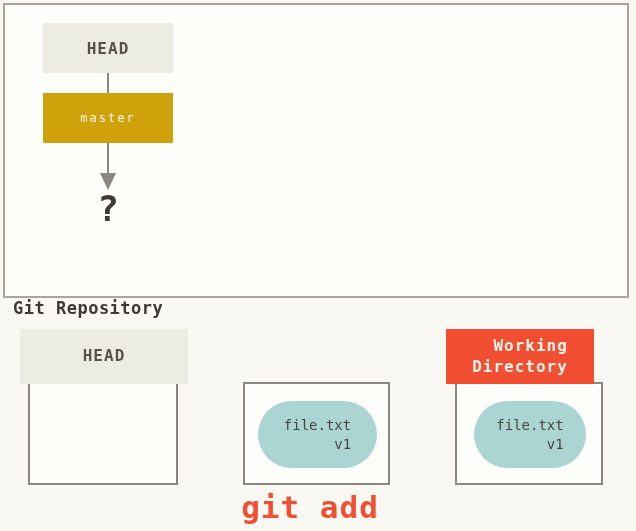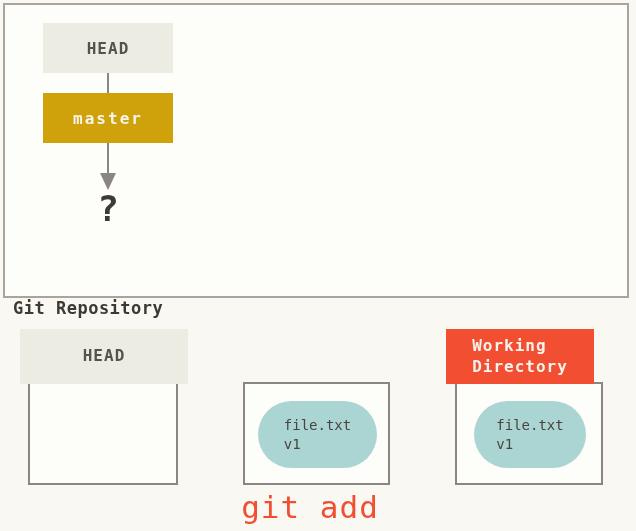--- a/index.html
+++ b/index.html
@@ -34,39 +34,38 @@
     font-size: 17px;
     font-weight: 600;
     color: #3d3933;
     letter-spacing: 0.5px;
     margin-top: 25px;
   }
   .node {
     display: flex;
     align-items: center;
     justify-content: center;
-    text-align: left;
+    text-align: right;
   }
   .head-box-top {
     left: 38px; top: 18px;
     width: 130px; height: 50px;
     background: #edece3;
     color: #57514b;
     font-size: 16px;
     font-weight: bold;
     letter-spacing: 1px;
   }
   .master-box {
     left: 38px; top: 88px;
     width: 130px; height: 50px;
     background: #cfa10a;
     color: #f7f4ec;
-    font-size: 16px;
+    font-size: 12px;
     letter-spacing: 2px;
-    font-weight: bold;
   }
   .connector {
     left: 102px; top: 68px;
     width: 2px; height: 20px;
     background: #8a8680;
   }
   .arrow-line {
     left: 102px; top: 138px;
     width: 2px; height: 31px;
     background: #8a8680;
@@ -131,21 +130,21 @@
     white-space: pre-line;
   }
   .oval-index   { left: 258px; width: 119px; }
   .oval-workdir { left: 474px; width: 112px; }
 
   .command {
     left: 160px; top: 489px;
     width: 300px;
     text-align: center;
     font-size: 31px;
-    font-weight: normal;
+    font-weight: bold;
     color: #f14e32;
     letter-spacing: 1px;
   }
 </style>
 </head>
 <body>
 
 <div class="scene">
 
   <div class="abs repo-panel">

